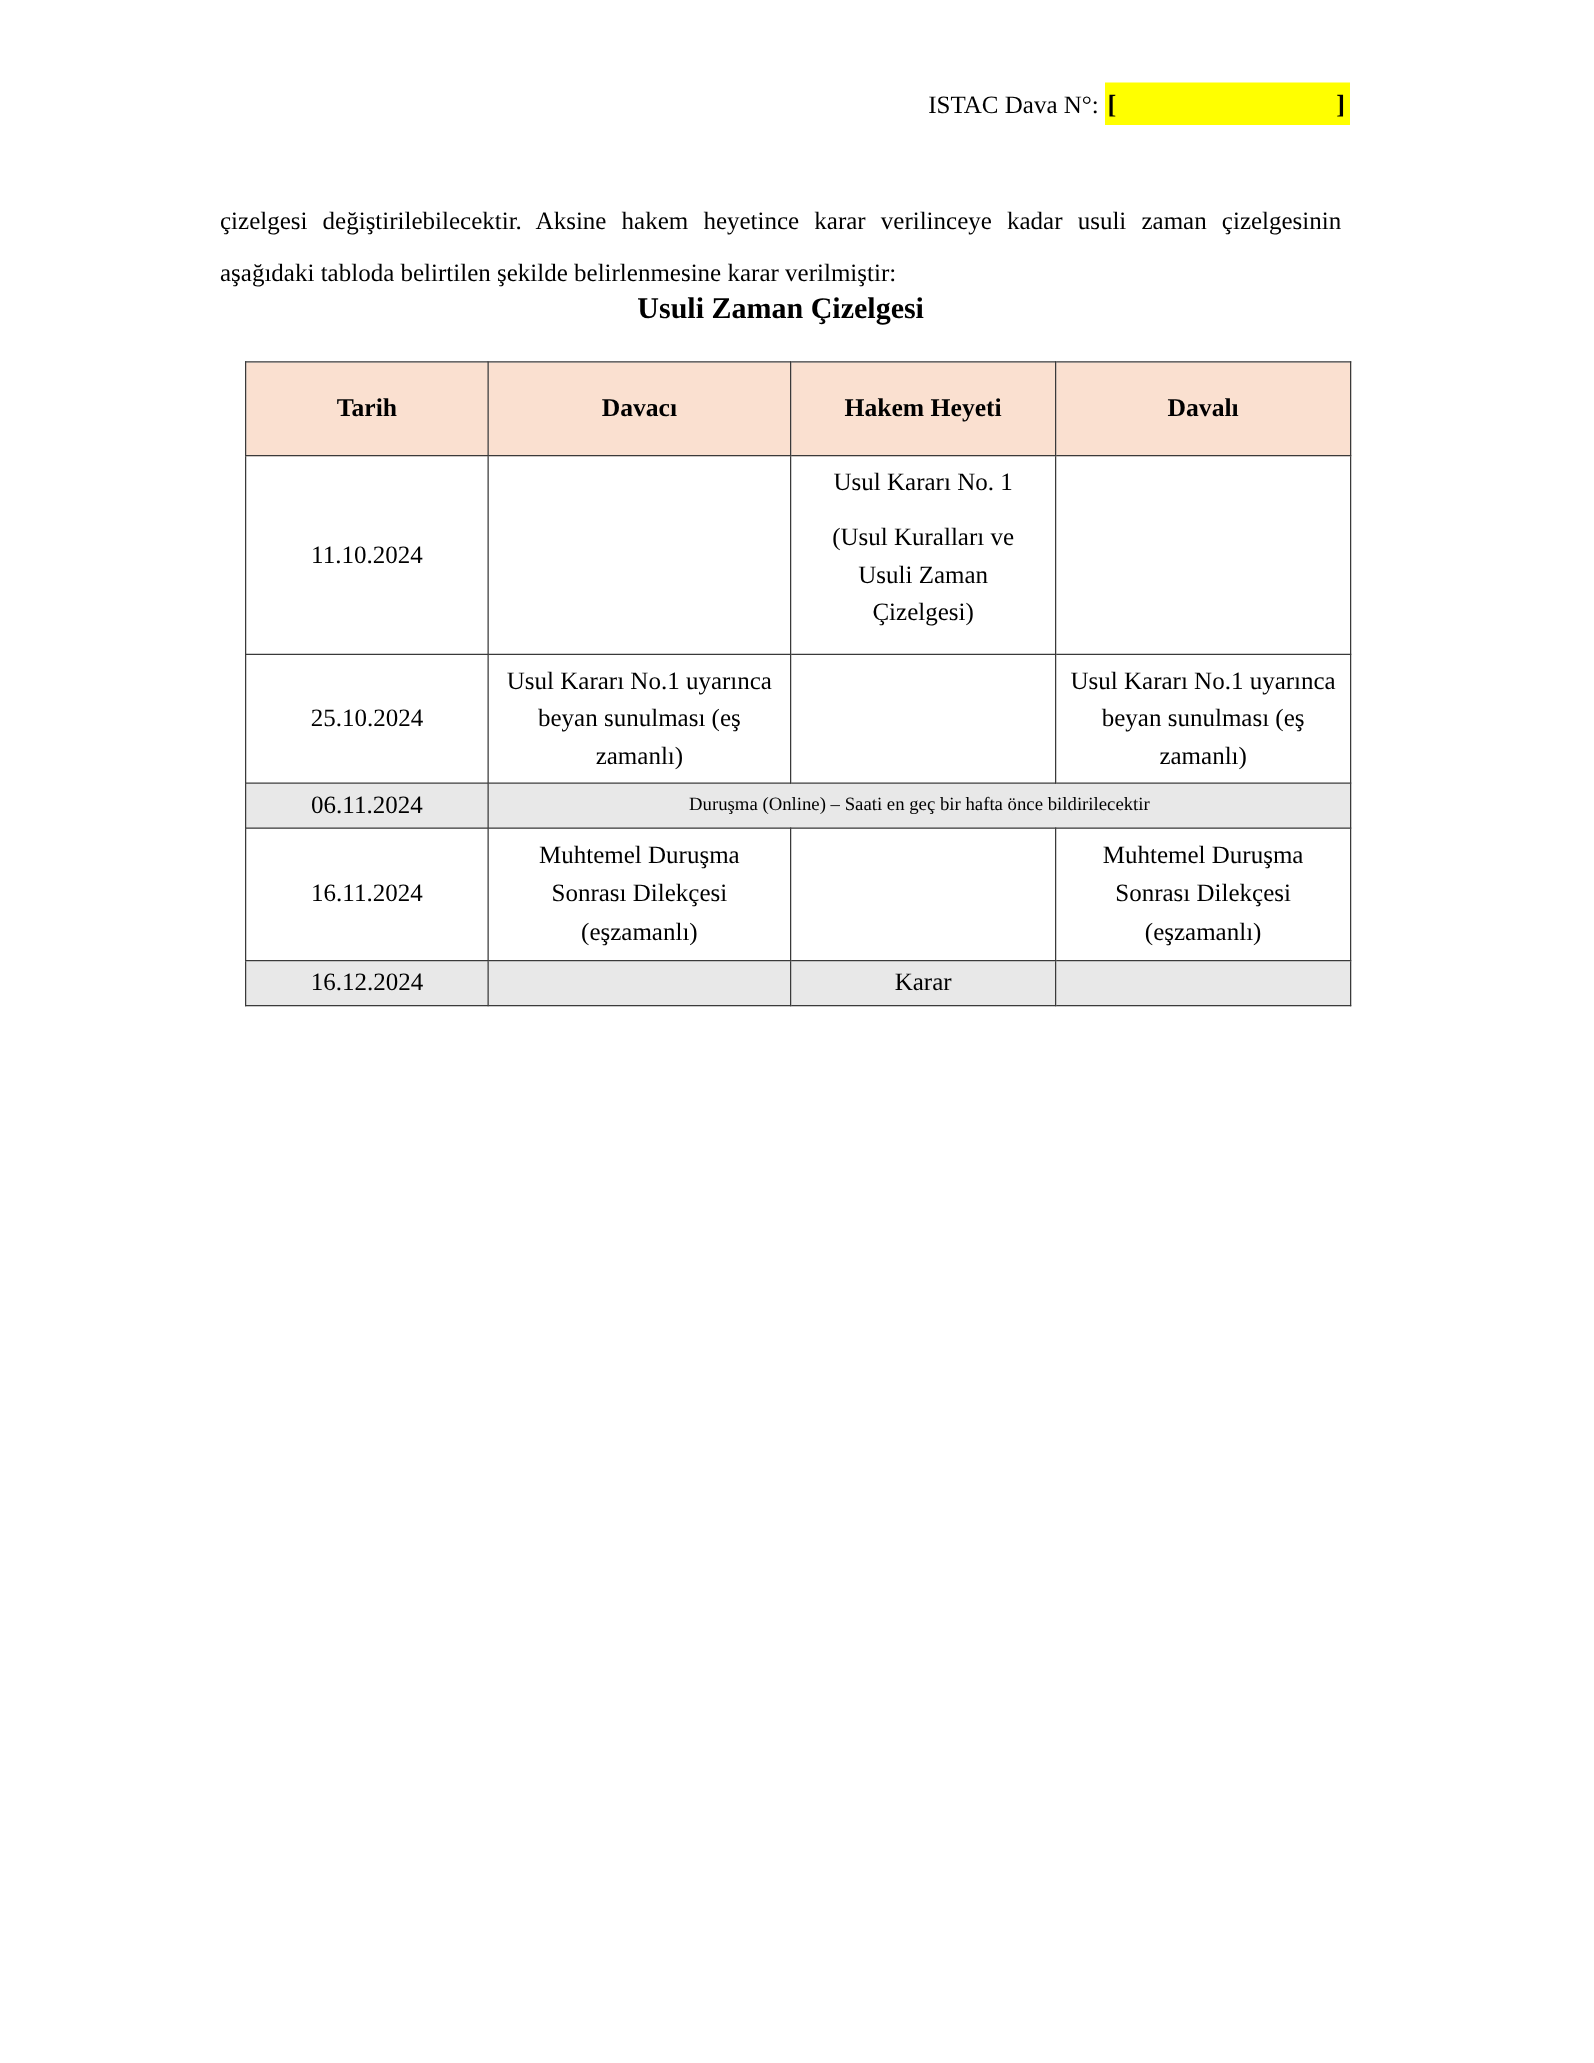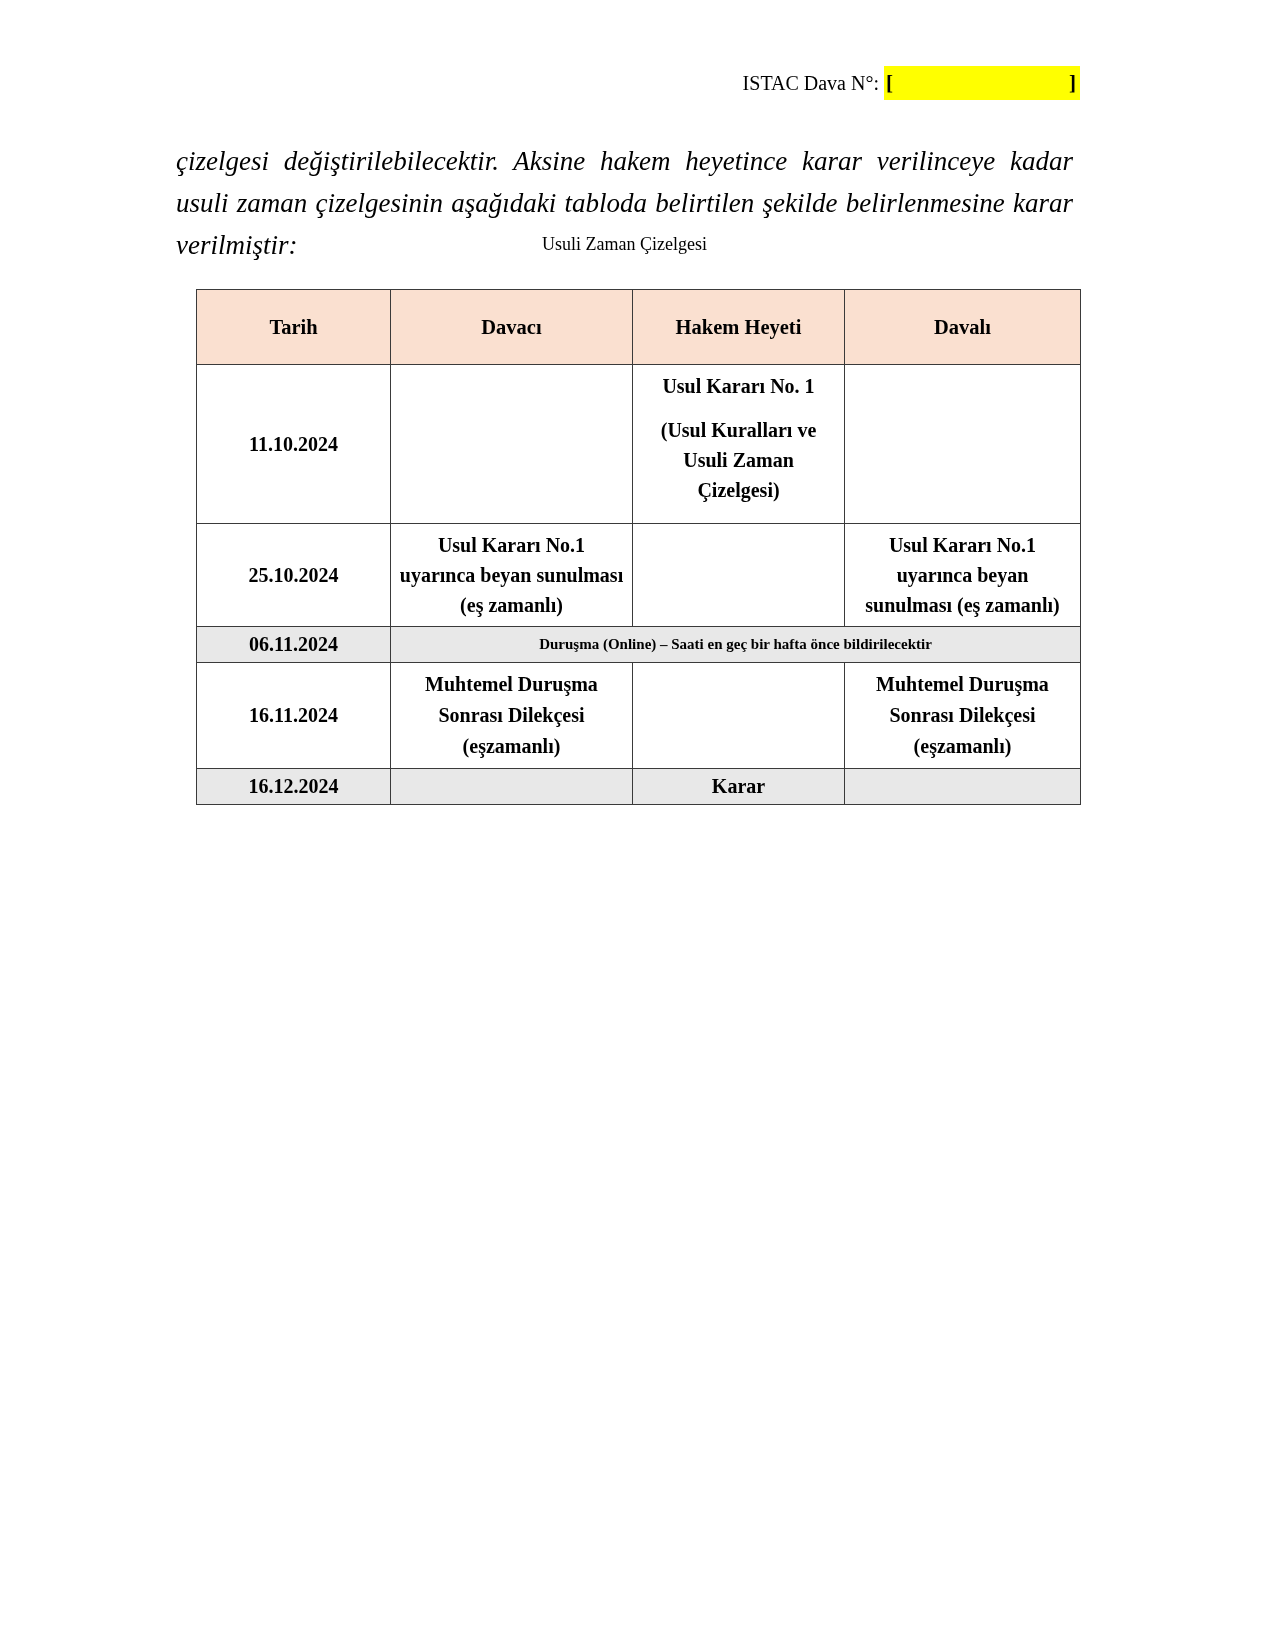--- a/index.html
+++ b/index.html
@@ -49,56 +49,55 @@
     font-size: 21px;
     vertical-align: baseline;
   }
   .doc-header .case-field .brk-open { margin-left: 2px; }
   .doc-header .case-field .brk-close { float: right; margin-right: 4px; }
 
   
   .body-para {
     position: absolute;
     left: 176px;
-    top: 140px;
+    top: 156px;
     width: 897px;
-    font-size: 27px;
+    font-size: 20px;
     line-height: 42px;
     text-align: justify;
     text-justify: inter-word;
-    font-style: italic;
   }
 
   
   .table-title {
     position: absolute;
     left: 176px;
     top: 234px;
     width: 897px;
     text-align: center;
-    font-weight: normal;
-    font-size: 18px;
+    font-weight: bold;
+    font-size: 24px;
   }
 
   
   .sched-table {
     position: absolute;
     left: 196px;
     top: 289px;
     width: 884px;
     border-collapse: collapse;
     table-layout: fixed;
     font-size: 20px;
   }
   .sched-table td, .sched-table th {
     border: 1px solid #3a3a3a;
     padding: 6px 8px;
     vertical-align: middle;
     text-align: center;
-    font-weight: bold;
+    font-weight: normal;
   }
   .sched-table thead th {
     background: #fae0d0;
     font-weight: bold;
     font-size: 20.5px;
     height: 34px;
     padding: 20px 6px;
   }
   col.c-date { width: 194px; }
   col.c-claimant { width: 242px; }

